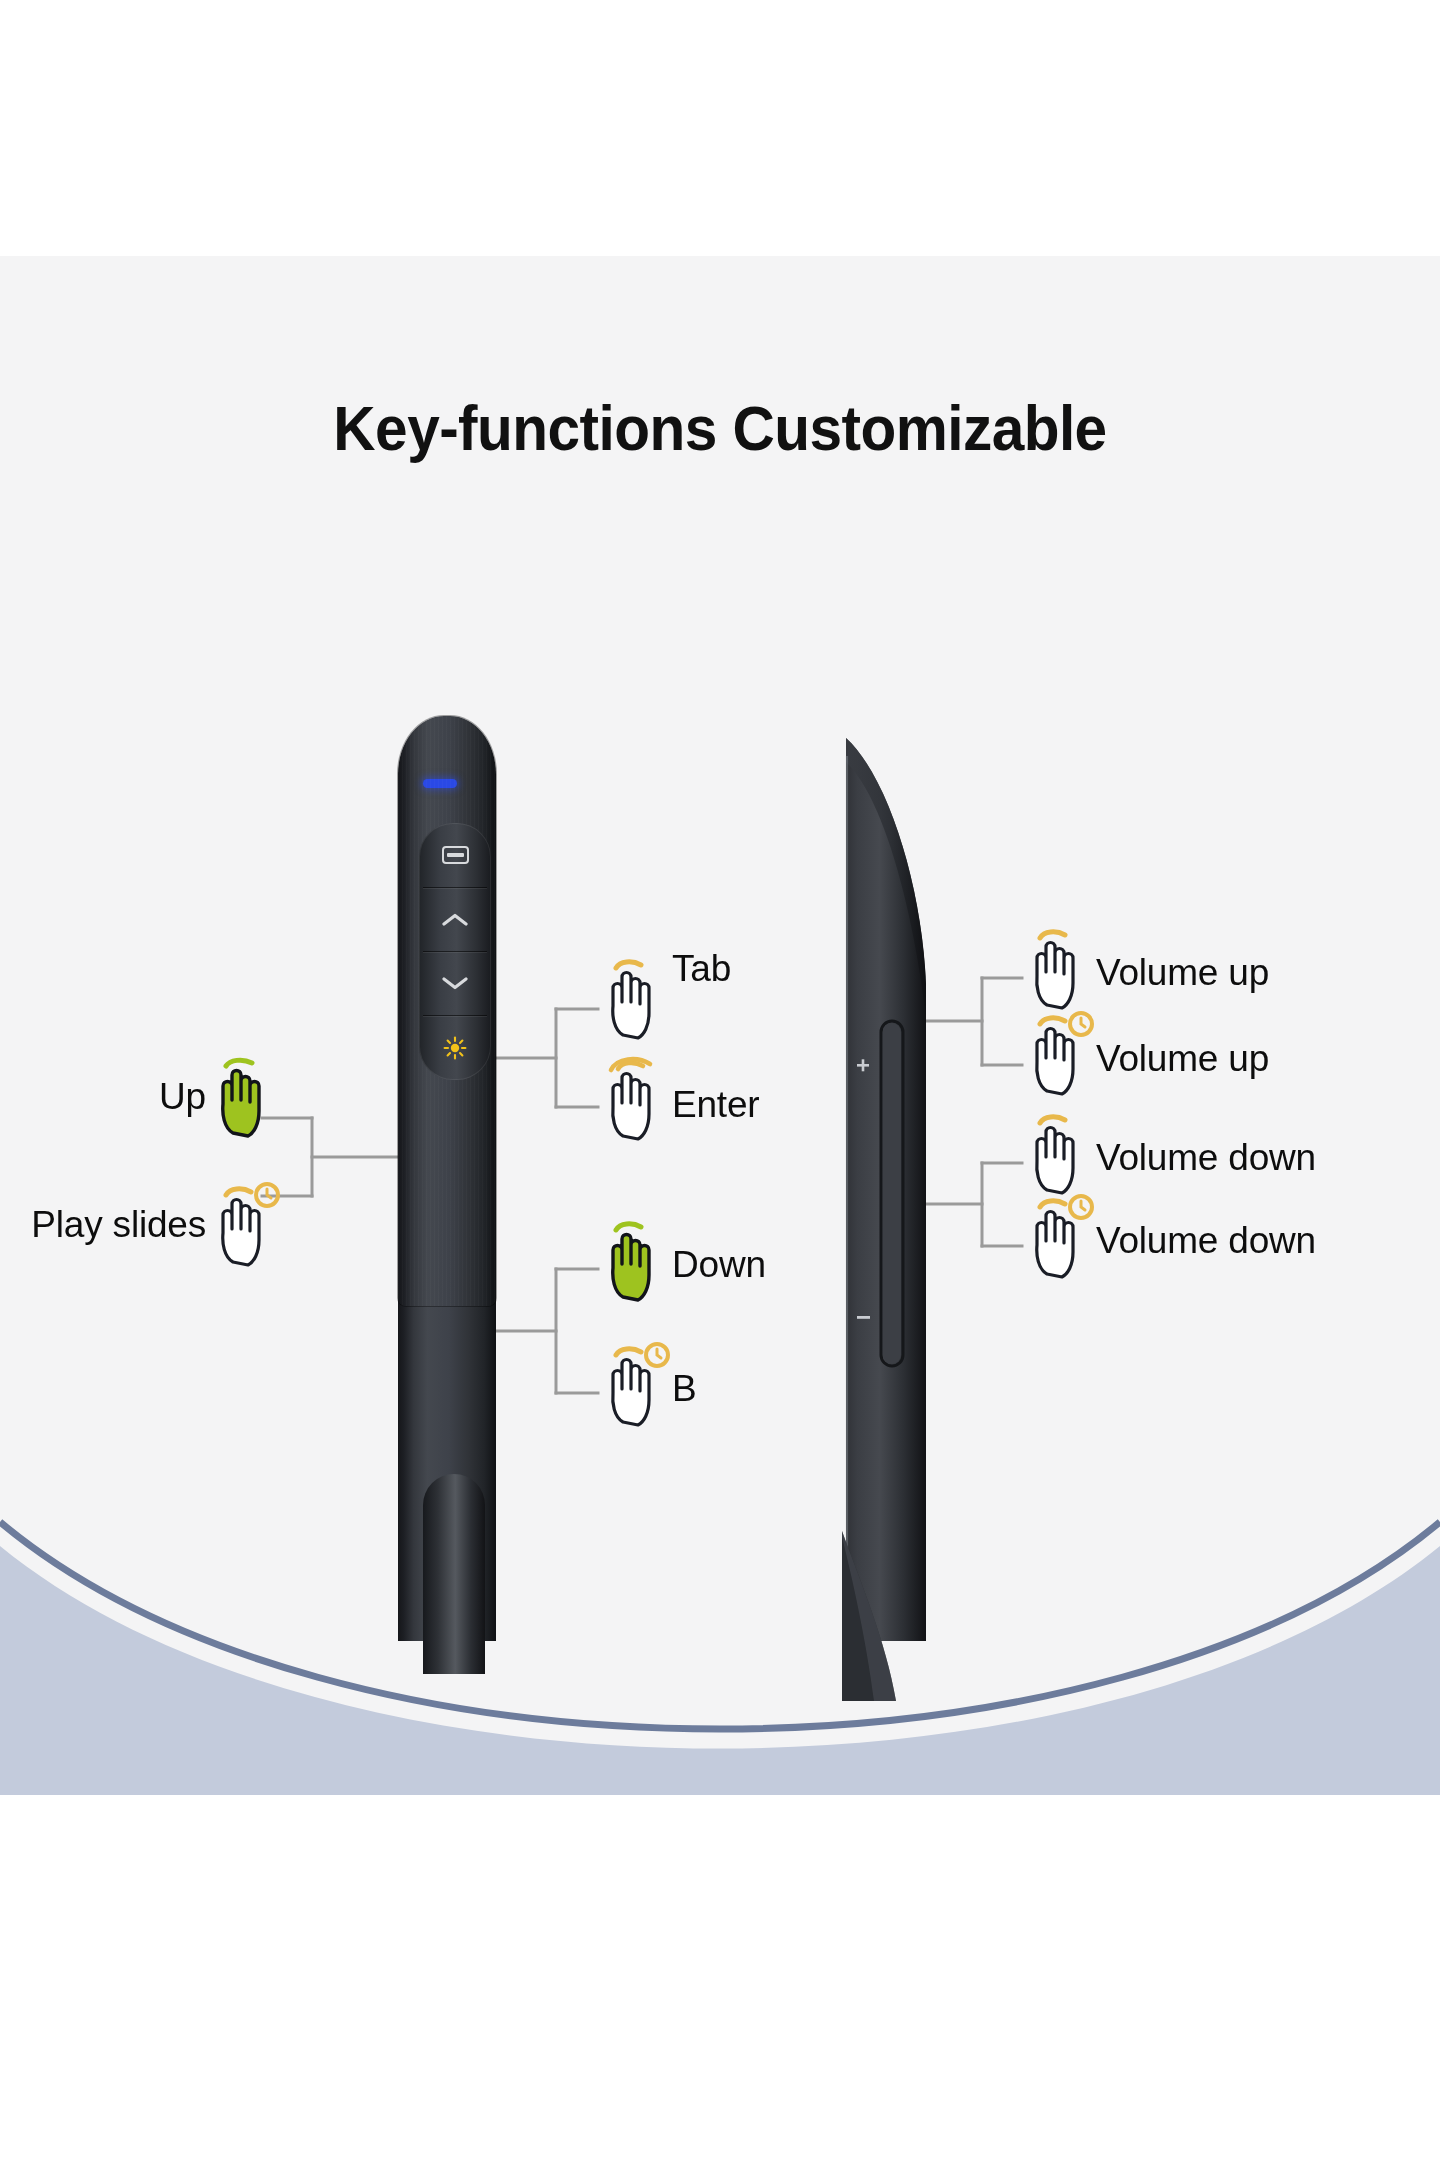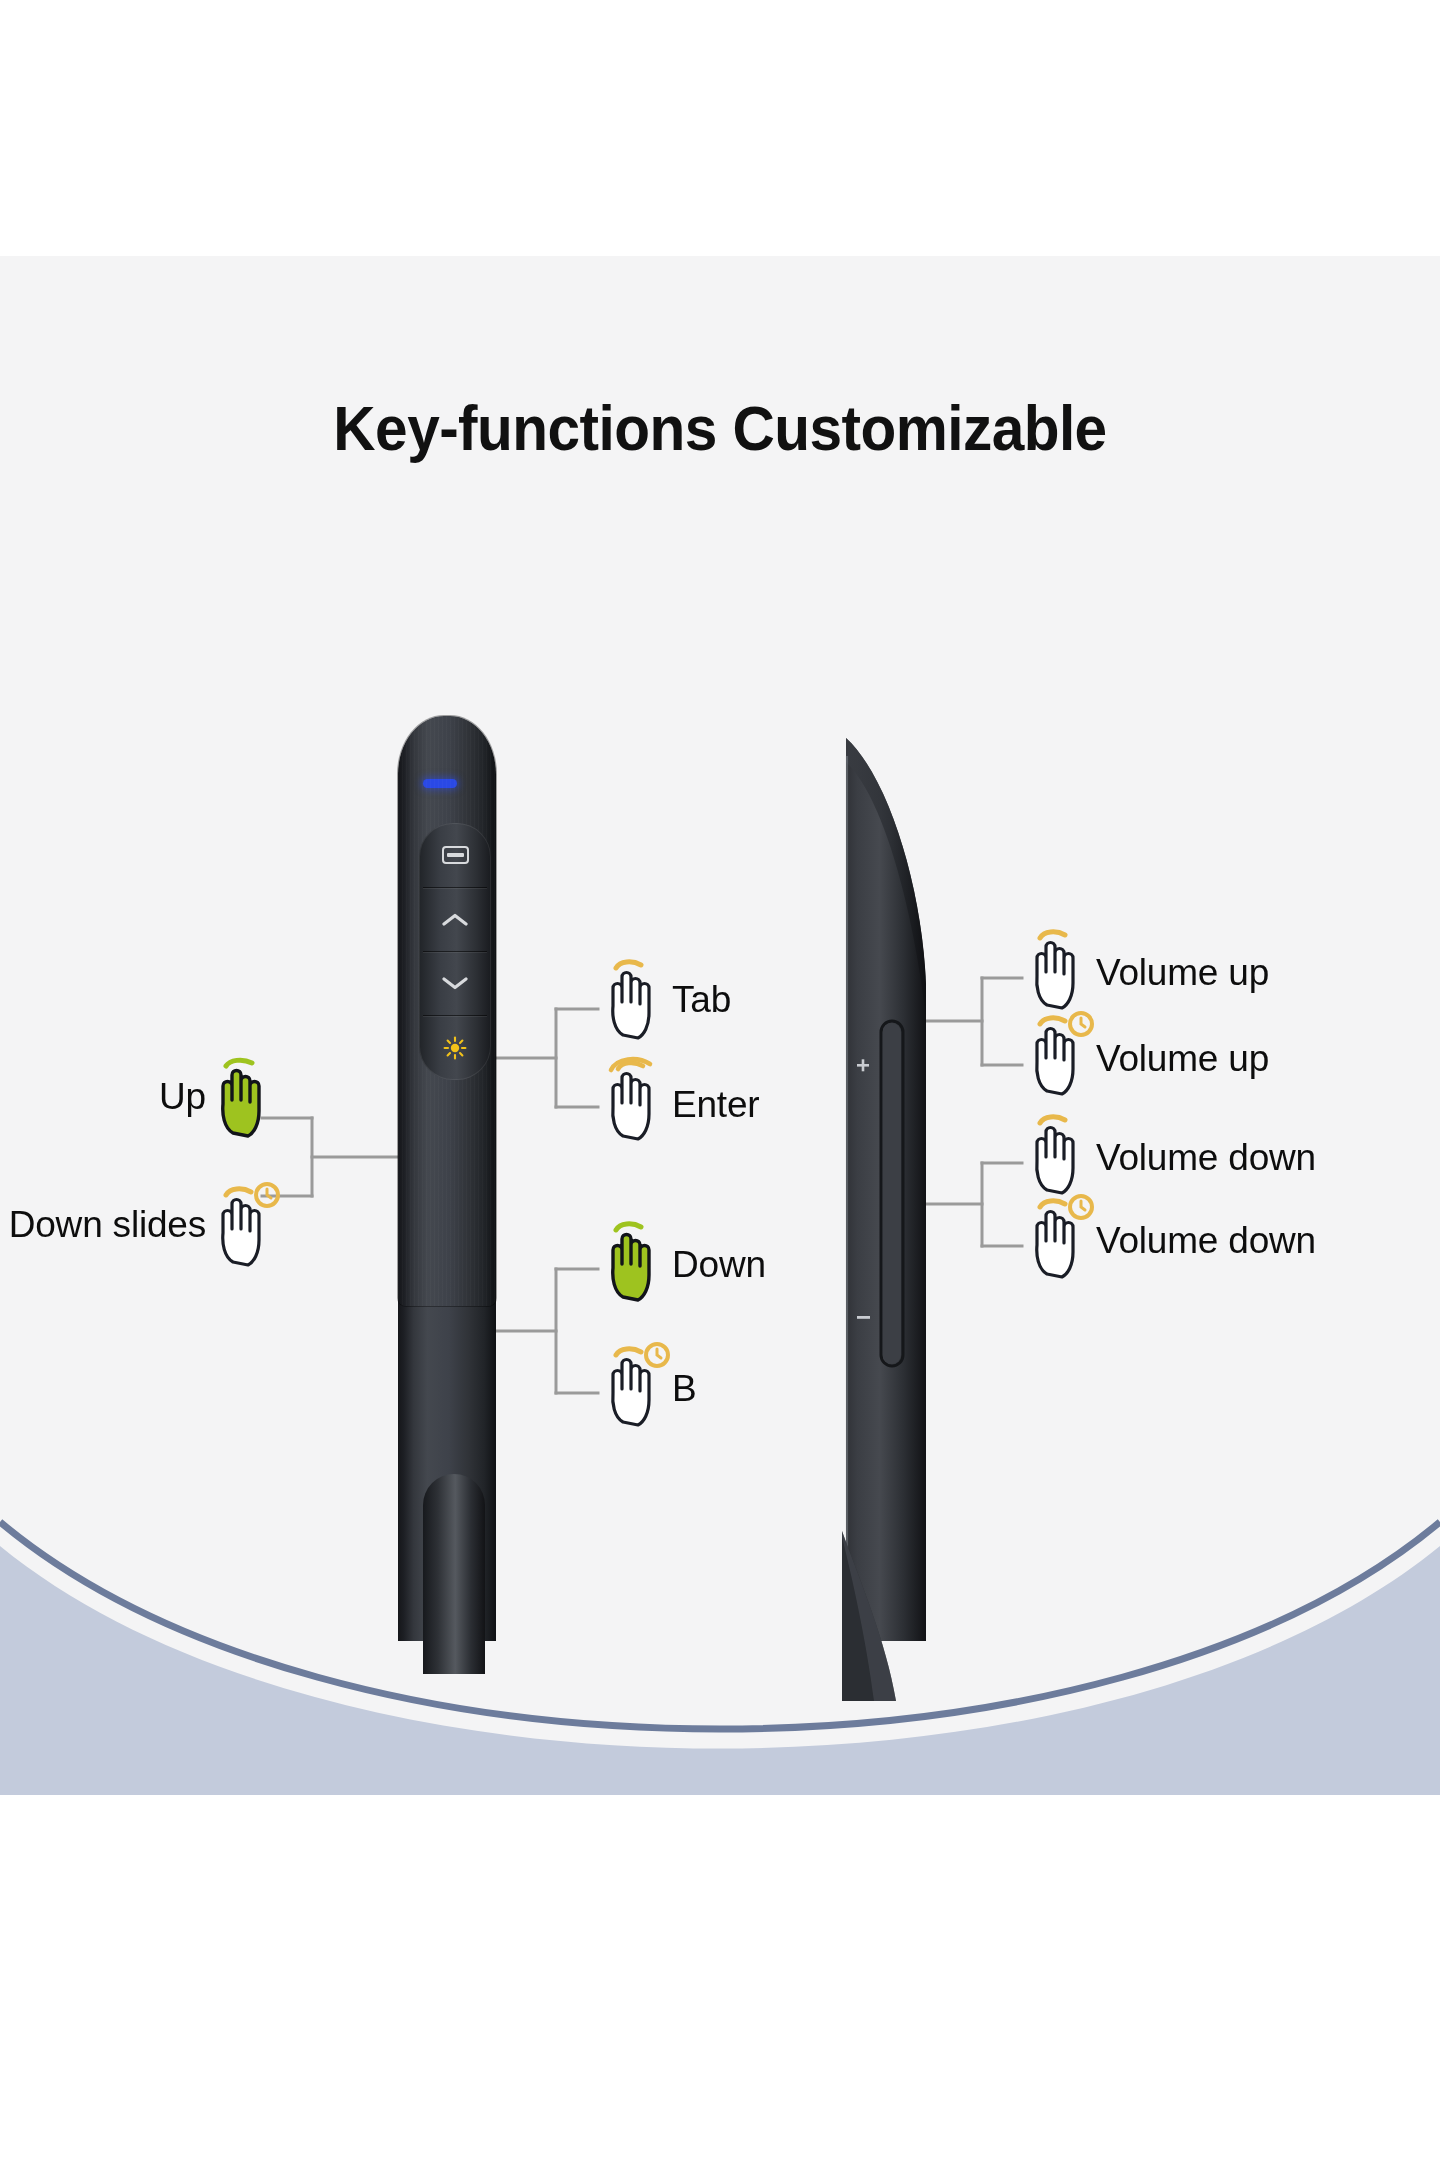--- a/index.html
+++ b/index.html
@@ -313,21 +313,21 @@
       <g stroke="#12141a" stroke-width="3.4" stroke-linejoin="round" stroke-linecap="round" fill="#9ec31f">
         <path d="M21 77 C12 72, 10 58, 11 48 L11 30 C11 24, 20 24, 20 30 L20 44
                  L20 19 C20 13, 29 13, 29 19 L29 44
                  L29 25 C29 19, 38 19, 38 25 L38 46
                  L38 30 C38 24, 47 24, 47 30 L47 55
                  C47 68, 42 77, 36 80 Z"></path>
       </g>
     </svg>
 
     <div class="callout" style="left:206px; top:948px; transform:translate(-100%,0);">
-      <span class="cl-label gap-r">Down slides</span>
+      <span class="cl-label gap-r">Play slides</span>
     </div>
     <svg class="hand" style="position:absolute; left:212px; top:926px;" width="74" height="86" viewBox="0 0 74 86">
       <path d="M14 13 C18 6, 30 5, 39 10" fill="none" stroke="#e8b84b" stroke-width="5" stroke-linecap="round"></path>
       <circle cx="55" cy="13" r="11" fill="none" stroke="#e8b84b" stroke-width="4"></circle>
       <path d="M55 7 L55 13 L59 16" fill="none" stroke="#e8b84b" stroke-width="3" stroke-linecap="round"></path>
       <g stroke="#1a1d26" stroke-width="3.2" stroke-linejoin="round" stroke-linecap="round" fill="#ffffff">
         <path d="M21 80 C12 75, 10 61, 11 51 L11 33 C11 27, 20 27, 20 33 L20 47
                  L20 22 C20 16, 29 16, 29 22 L29 47
                  L29 28 C29 22, 38 22, 38 28 L38 49
                  L38 33 C38 27, 47 27, 47 33 L47 58
@@ -338,21 +338,21 @@
     <svg class="hand" style="position:absolute; left:602px; top:700px;" width="62" height="86" viewBox="0 0 62 86">
       <path d="M14 12 C18 5, 30 4, 39 9" fill="none" stroke="#e8b84b" stroke-width="5" stroke-linecap="round"></path>
       <g stroke="#1a1d26" stroke-width="3.2" stroke-linejoin="round" stroke-linecap="round" fill="#ffffff">
         <path d="M21 79 C12 74, 10 60, 11 50 L11 32 C11 26, 20 26, 20 32 L20 46
                  L20 21 C20 15, 29 15, 29 21 L29 46
                  L29 27 C29 21, 38 21, 38 27 L38 48
                  L38 32 C38 26, 47 26, 47 32 L47 57
                  C47 70, 42 79, 36 82 Z"></path>
       </g>
     </svg>
-    <div class="callout" style="left:672px; top:723px;">
+    <div class="callout" style="left:672px; top:692px;">
       <span class="cl-label">Tab</span>
     </div>
 
     <svg class="hand" style="position:absolute; left:602px; top:797px;" width="62" height="90" viewBox="0 0 62 90">
       <path d="M16 16 C20 9, 32 8, 41 13" fill="none" stroke="#e8b84b" stroke-width="4.6" stroke-linecap="round"></path>
       <path d="M9 17 C15 5, 35 3, 48 11" fill="none" stroke="#e8b84b" stroke-width="4.6" stroke-linecap="round"></path>
       <g stroke="#1a1d26" stroke-width="3.2" stroke-linejoin="round" stroke-linecap="round" fill="#ffffff">
         <path d="M21 83 C12 78, 10 64, 11 54 L11 36 C11 30, 20 30, 20 36 L20 50
                  L20 25 C20 19, 29 19, 29 25 L29 50
                  L29 31 C29 25, 38 25, 38 31 L38 52

